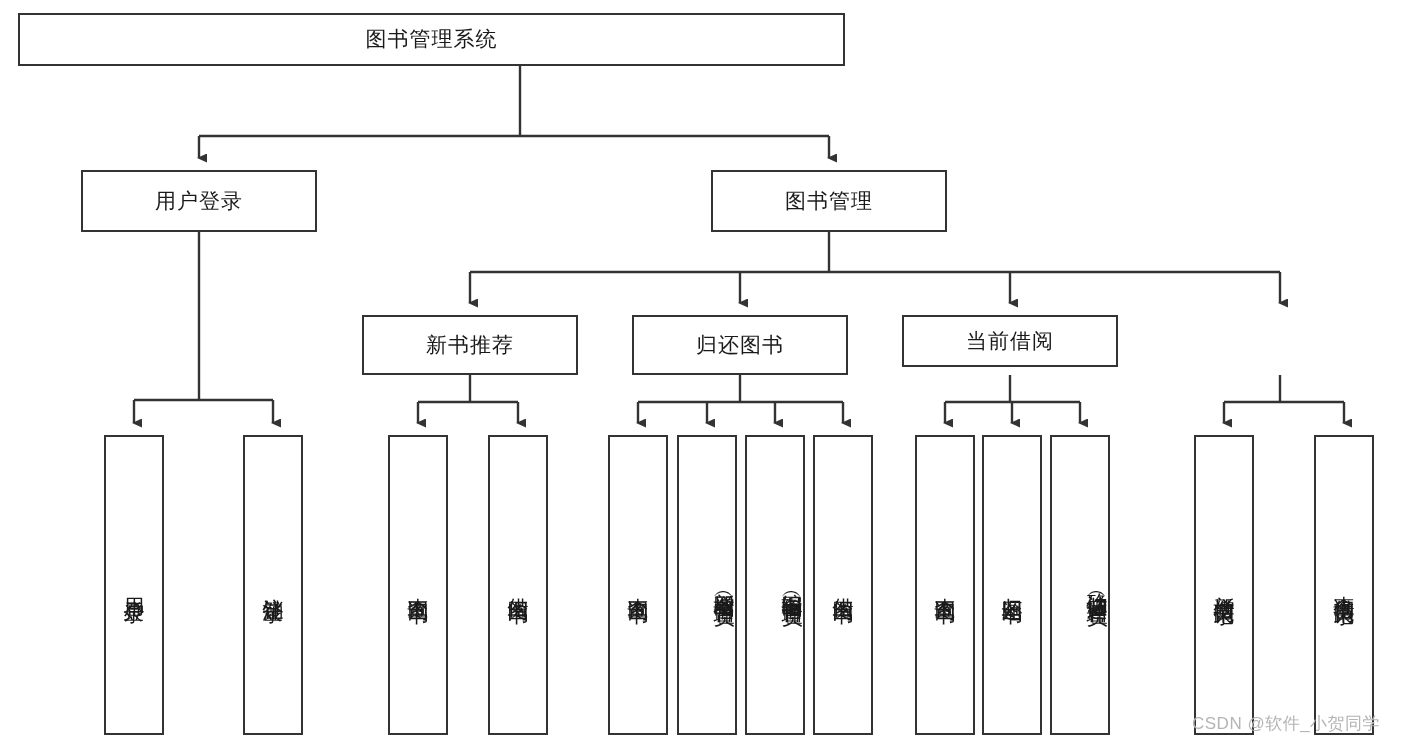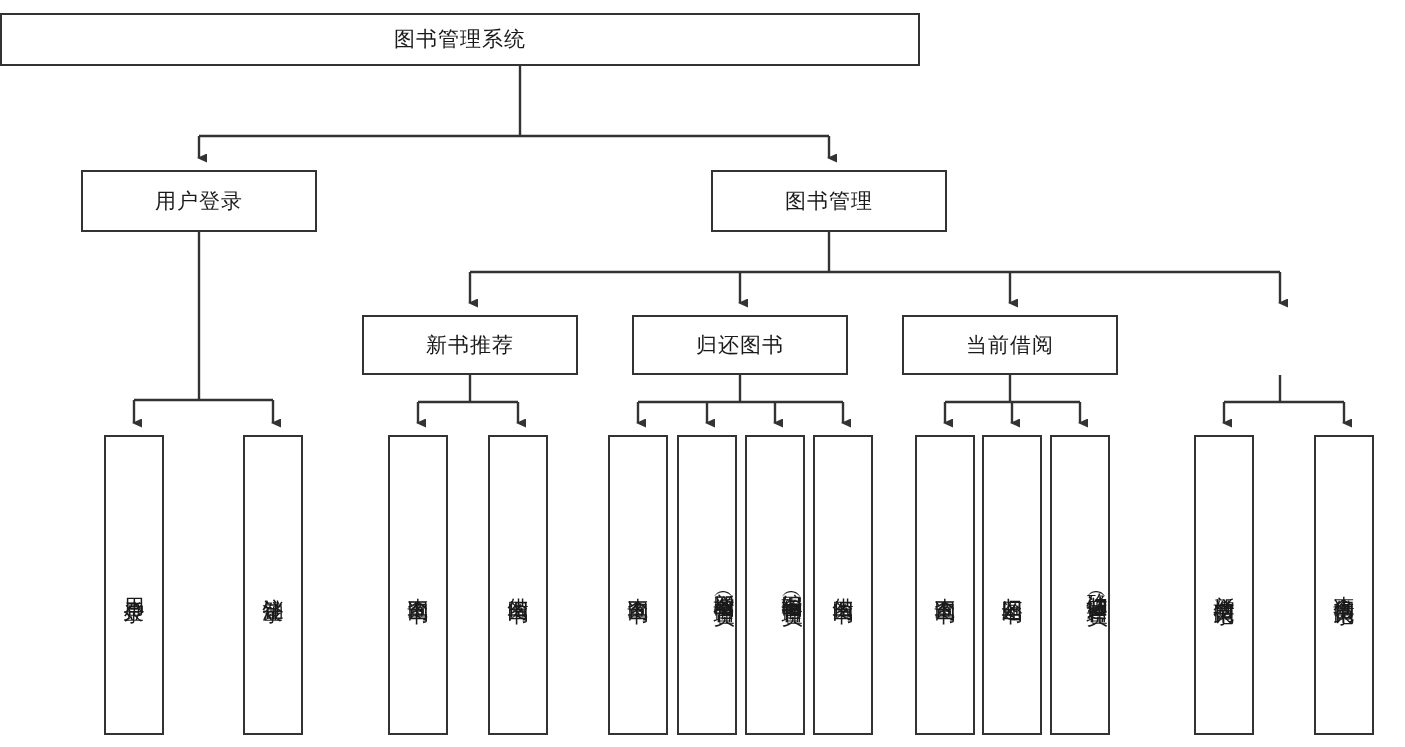--- a/index.html
+++ b/index.html
@@ -108,41 +108,42 @@
       <path d="M1012,402 L1012,423" marker-end="url(#arrow)"></path>
       <path d="M1080,402 L1080,423" marker-end="url(#arrow)"></path>
 
       <path d="M1280,375 L1280,402"></path>
       <path d="M1224,402 L1344,402"></path>
       <path d="M1224,402 L1224,423" marker-end="url(#arrow)"></path>
       <path d="M1344,402 L1344,423" marker-end="url(#arrow)"></path>
     </g>
   </svg>
 
-  <div class="node h" style="left:0;top:13px;width:920px;height:53px;">图书管理系统</div>
+  <div class="node h" style="left:18px;top:13px;width:827px;height:53px;">图书管理系统</div>
 
   <div class="node h" style="left:81px;top:170px;width:236px;height:62px;">用户登录</div>
   <div class="node h" style="left:362px;top:315px;width:216px;height:60px;">新书推荐</div>
 
   <div class="node h" style="left:711px;top:170px;width:236px;height:62px;">图书管理</div>
   <div class="node h" style="left:632px;top:315px;width:216px;height:60px;">归还图书</div>
-  <div class="node h" style="left:902px;top:315px;width:216px;height:60px;">当前借阅</div>
+  <div class="node h" style="left:902px;top:315px;width:216px;height:52px;">当前借阅</div>
 
   <div class="node v" style="left:104px;top:435px;width:60px;height:300px;">用户登录</div>
   <div class="node v" style="left:243px;top:435px;width:60px;height:300px;">注销登录</div>
 
   <div class="node v" style="left:388px;top:435px;width:60px;height:300px;">查询图书</div>
   <div class="node v" style="left:488px;top:435px;width:60px;height:300px;">借阅图书</div>
 
   <div class="node v" style="left:608px;top:435px;width:60px;height:300px;">查询图书</div>
   <div class="node v top" style="left:677px;top:435px;width:60px;height:300px;">新增图书（管理员）</div>
   <div class="node v top" style="left:745px;top:435px;width:60px;height:300px;">编辑图书（管理员）</div>
   <div class="node v" style="left:813px;top:435px;width:60px;height:300px;">借阅图书</div>
 
   <div class="node v" style="left:915px;top:435px;width:60px;height:300px;">查询图书</div>
   <div class="node v" style="left:982px;top:435px;width:60px;height:300px;">归还图书</div>
   <div class="node v top" style="left:1050px;top:435px;width:60px;height:300px;">确认归还（管理员）</div>
 
   <div class="node v" style="left:1194px;top:435px;width:60px;height:300px;">新增借阅记录</div>
   <div class="node v" style="left:1314px;top:435px;width:60px;height:300px;">查询借阅记录</div>
 
+  <div class="watermark">CSDN @软件_小贺同学</div>
 
 </div>
 
 </body></html>

